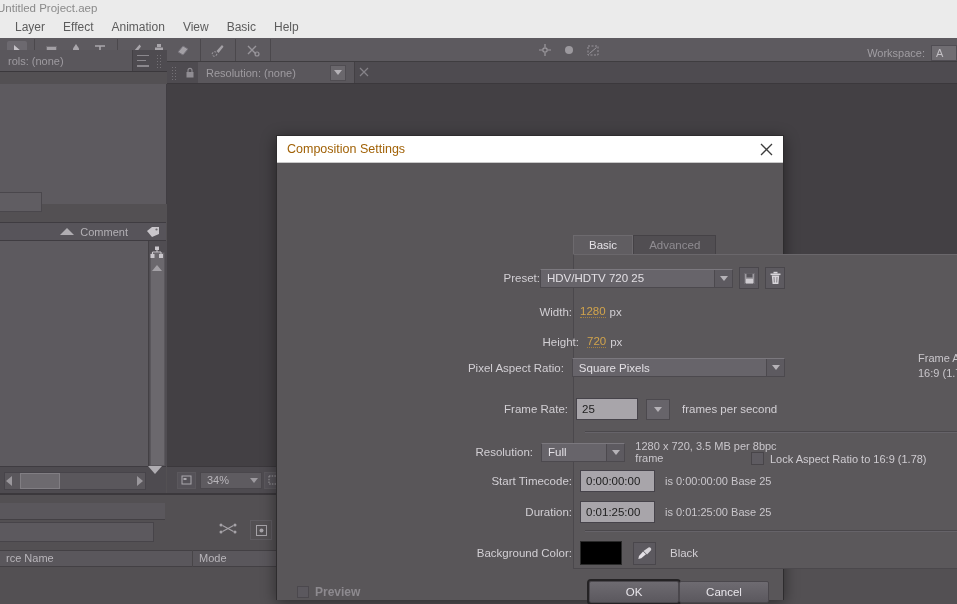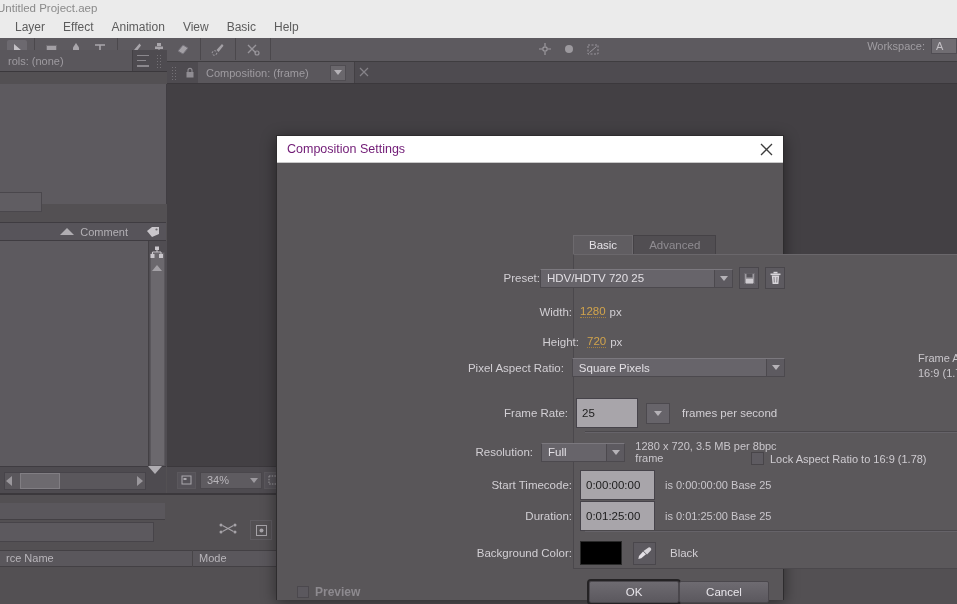--- a/index.html
+++ b/index.html
@@ -60,21 +60,21 @@
   }
 
   
   .toolbar {
     position: absolute;
     left: 0; top: 38px;
     width: 957px; height: 24px;
     background: #5d5a5f;
     border-bottom: 1px solid #3f3d40;
     display: flex;
-    align-items: flex-start;
+    align-items: flex-end;
     box-sizing: border-box;
   }
   .tool-grp {
     display: flex;
     align-items: center;
     height: 22px;
     padding: 0 5px;
     border-right: 1px solid #4b484c;
   }
   .tool-btn {
@@ -357,21 +357,21 @@
     height: 27px;
     background: #ffffff;
     border-bottom: 1px solid #c9c9c9;
     display: flex;
     align-items: center;
     padding: 0 8px 0 10px;
     box-sizing: border-box;
   }
   .dlg-title-text {
     font-size: 12.5px;
-    color: #701a75;
+    color: #a16207;
     flex: 1;
   }
   .dlg-close {
     width: 18px; height: 18px;
     display:flex; align-items:center; justify-content:center;
     color: #333;
   }
   .dlg-body {
     position: relative;
     height: 437px;
@@ -485,21 +485,21 @@
 
   .chk {
     width: 13px; height: 13px;
     background: #5e5b61;
     border: 1px solid #484549;
     box-sizing: border-box;
   }
   .chk-lbl { font-size: 11px; color: #cfccd1; margin-left: 6px; }
 
   .txt-input {
-    height: 30px;
+    height: 22px;
     background: #a8a5aa;
     border: 1px solid #46434a;
     display: flex; align-items: center;
     box-sizing: border-box;
     padding-left: 5px;
     font-size: 11.5px;
     color: #1d1d1d;
   }
   .stepper {
     width: 22px; height: 19px;
@@ -675,21 +675,21 @@
 
   <div class="tabstrip" style="left:167px; top:62px; width:790px;">
     <div class="grip" style="margin:0 4px;"></div>
     <div style="width:16px;height:14px;display:flex;align-items:center;justify-content:center;opacity:.6;">
       <svg width="12" height="12" viewBox="0 0 12 12">
           <rect x="2.5" y="5" width="7" height="5.5" fill="#bdbac0"></rect>
           <path d="M4 5 V3.4 a2 2 0 0 1 4 0 V5" fill="none" stroke="#bdbac0" stroke-width="1.1"></path>
         </svg>
     </div>
     <div class="ptab" style="width:140px;">
-      <span style="flex:1;">Composition: (frame)</span>
+      <span style="flex:1;">Resolution: (none)</span>
       <span style="width:14px;height:14px;background:#6a676c;border:1px solid #504d52;display:flex;align-items:center;justify-content:center;margin-left:4px;">
         <span class="tri-down" style="border-top-color:#b5b2b7;"></span>
       </span>
     </div>
     <div style="width:12px;height:12px;opacity:.5;margin-left:4px;">
       <svg width="10" height="10" viewBox="0 0 10 10">
           <path d="M1 1 L9 9 M9 1 L1 9" stroke="#bdbac0" stroke-width="1.2"></path>
         </svg>
     </div>
   </div>

